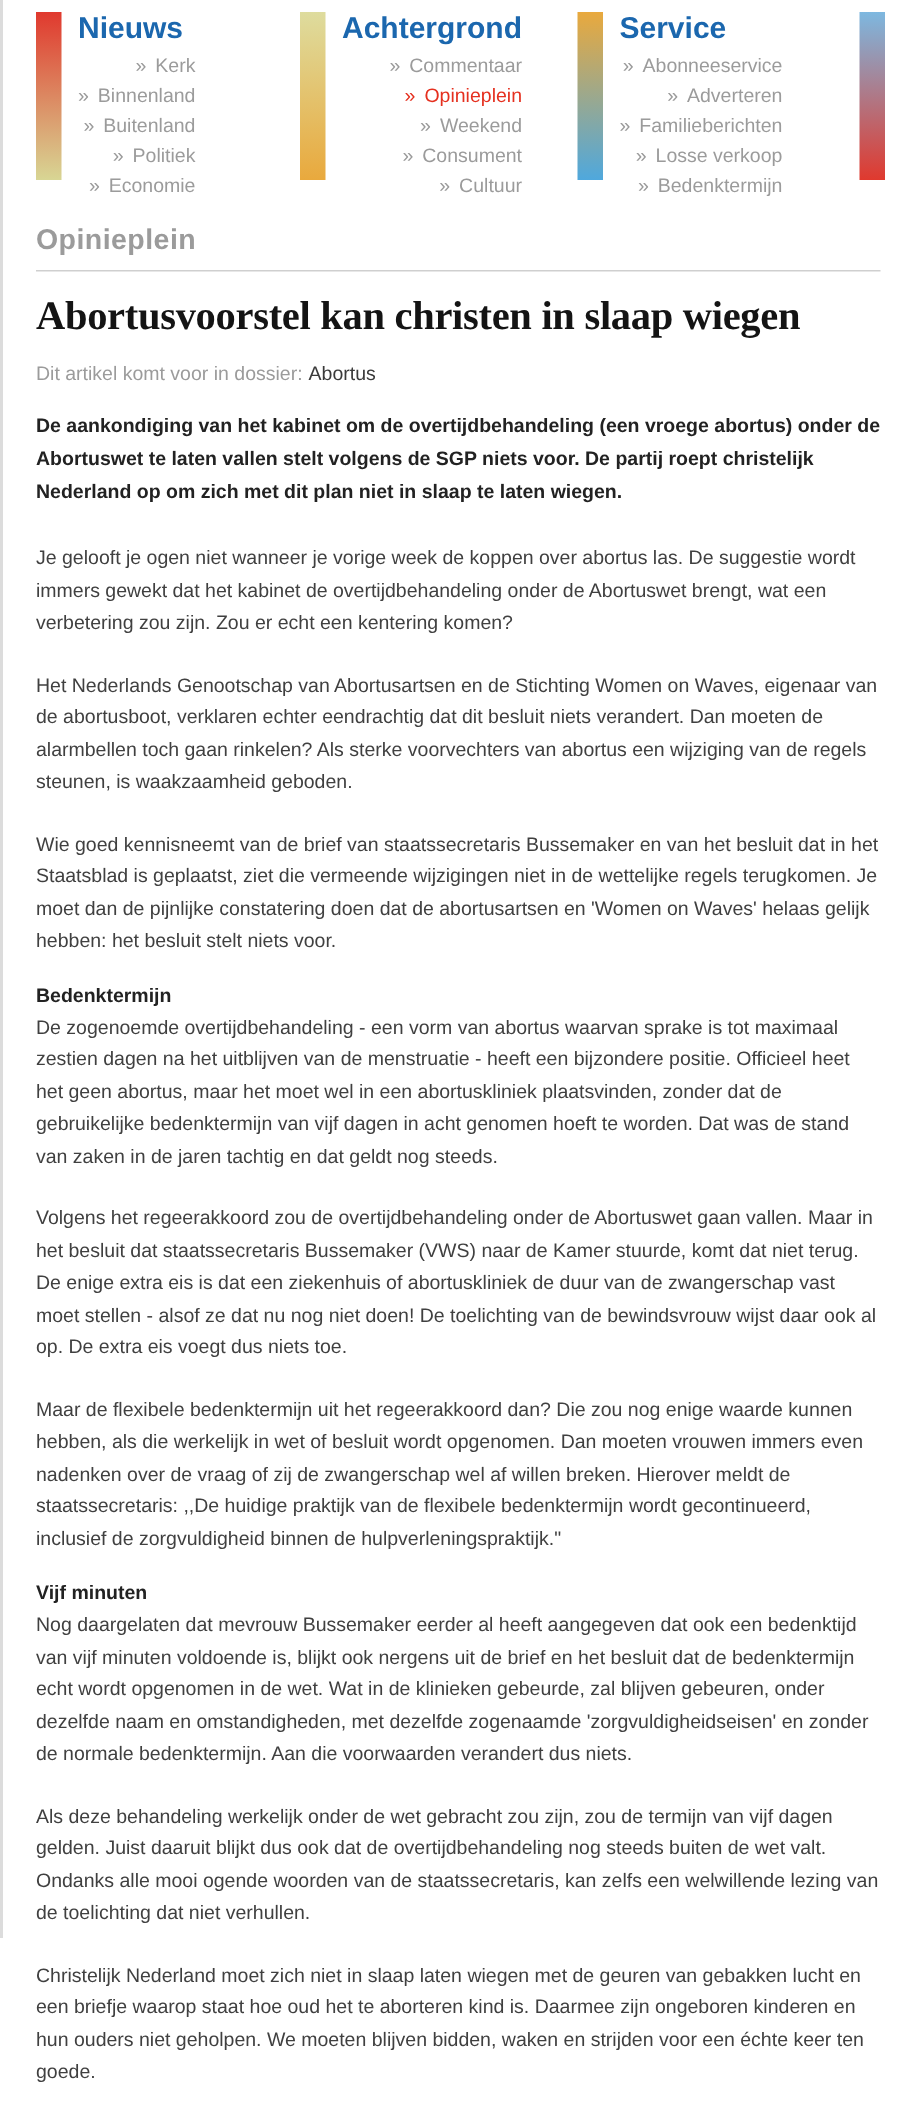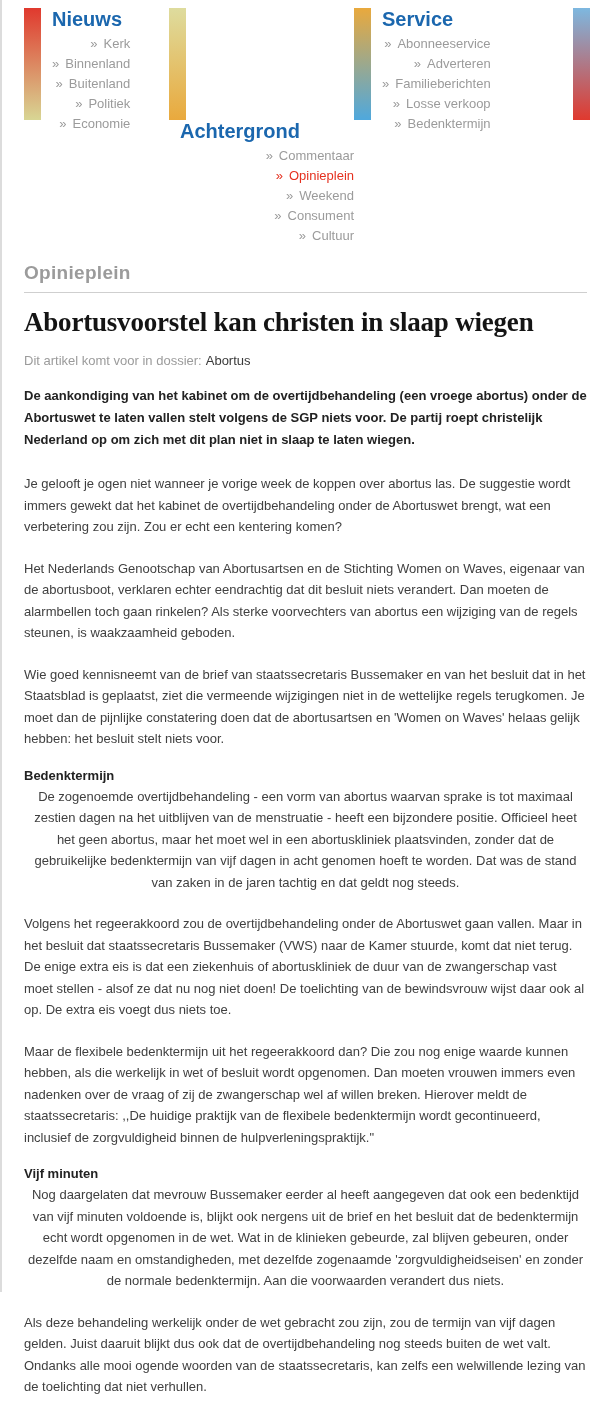--- a/index.html
+++ b/index.html
@@ -12,21 +12,21 @@
   .tagline{position:absolute;left:137px;top:11px;z-index:2;
            font-family:"DejaVu Serif",serif;font-weight:bold;font-size:13.5px;
            color:#e5301f;word-spacing:20px;white-space:nowrap;}
   .logo{position:absolute;left:21px;top:10px;z-index:1;margin:0;
         font-family:"DejaVu Serif",serif;font-weight:bold;font-size:55px;
         color:#1a4399;letter-spacing:-1.5px;line-height:1.15;white-space:nowrap;cursor:pointer;}
 
   
   nav{display:flex;align-items:flex-start;padding:8px 19px 0 24px;}
   .nav-col{display:flex;}
-  .col1{width:145px;} .col2{width:185px;flex-direction:column;}
+  .col1{width:176px;} .col2{width:185px;}
   .bar{width:17px;height:112px;flex:none;}
   .bar1{background:linear-gradient(#e0392e,#d8d694);}
   .bar2{background:linear-gradient(#dedc9e,#e9a93d);}
   .bar3{background:linear-gradient(#e9a93d,#4fa8dd);}
   .bar4{background:linear-gradient(#7db8e0,#e0392e);margin-left:auto;}
   .nav-texts{margin-left:11px;}
   .nav-heading{font-size:20px;font-weight:bold;color:#1b67ae;line-height:22px;
                margin-bottom:4px;cursor:pointer;}
   nav ul{list-style:none;margin:0;padding:0;}
   nav li{font-size:13px;color:#9b9b9b;line-height:20px;cursor:pointer;white-space:nowrap;text-align:right;}
@@ -39,21 +39,21 @@
   .rule{border-top:1px solid #cfcfcf;margin-top:8px;}
   .headline{font-family:"Liberation Serif","DejaVu Serif",serif;font-size:27px;
             color:#141414;margin:14px 0 4px 0;font-weight:bold;letter-spacing:-.2px;}
   .dossier{margin:15px 0 0 0;font-size:13px;color:#9b9b9b;}
   .dossier-link{color:#3a3a3a;margin-left:4px;text-decoration:none;cursor:pointer;}
   .meta{margin:14px 0 0 0;font-size:13px;color:#9b9b9b;line-height:17px;}
   .intro{margin:17px 0 0 0;font-size:13px;font-weight:bold;color:#222;line-height:22px;}
   .body-p{margin:20px 0 0 0;font-size:13px;color:#404040;line-height:21.5px;}
   .first-p{margin-top:22px;}
   .subhead{margin:15px 0 0 0;font-size:13px;color:#222;font-weight:bold;line-height:21px;}
-  .tight{margin-top:0;text-align:center;}
+  .tight{margin-top:0;}
 </style>
 </head>
 <body>
 
 <div class="page">
   <div class="left-edge"></div>
 
 
   <nav>
     <div class="nav-col col1">

